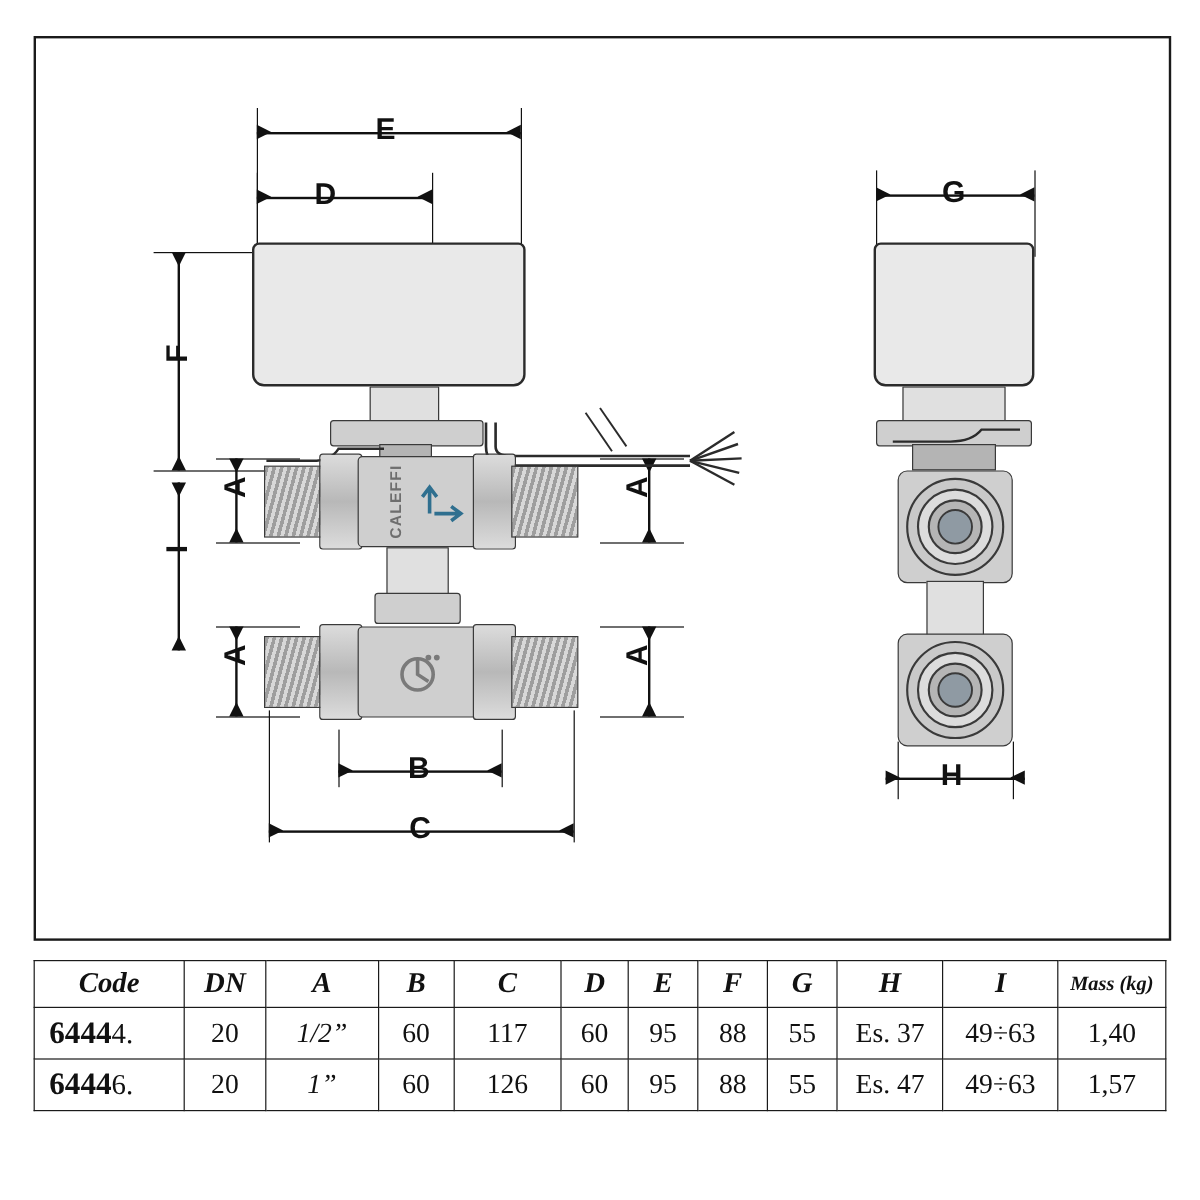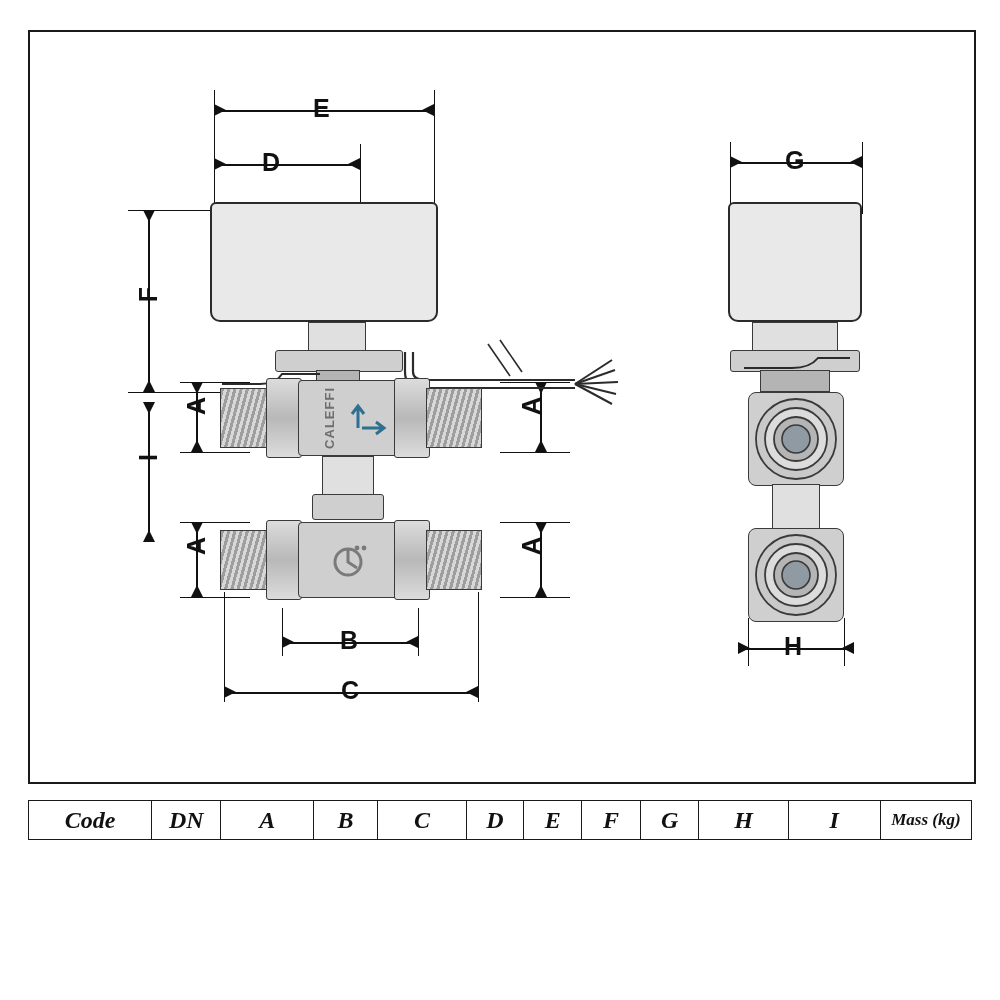--- a/index.html
+++ b/index.html
@@ -222,16 +222,44 @@
         <th style="width:60px;">D</th>
         <th style="width:62px;">E</th>
         <th style="width:62px;">F</th>
         <th style="width:62px;">G</th>
         <th style="width:96px;">H</th>
         <th style="width:100px;">I</th>
         <th class="masshdr" style="width:96px;">Mass (kg)</th>
       </tr>
     </thead>
     <tbody>
+      <tr>
+        <td class="code"><b>6444</b><span>4.</span></td>
+        <td>20</td>
+        <td class="it">1/2”</td>
+        <td>60</td>
+        <td>117</td>
+        <td>60</td>
+        <td>95</td>
+        <td>88</td>
+        <td>55</td>
+        <td>Es. 37</td>
+        <td>49÷63</td>
+        <td>1,40</td>
+      </tr>
+      <tr>
+        <td class="code"><b>6444</b><span>6.</span></td>
+        <td>20</td>
+        <td class="it">1”</td>
+        <td>60</td>
+        <td>126</td>
+        <td>60</td>
+        <td>95</td>
+        <td>88</td>
+        <td>55</td>
+        <td>Es. 47</td>
+        <td>49÷63</td>
+        <td>1,57</td>
+      </tr>
     </tbody>
   </table>
 
 </div>
 
 </body></html>

